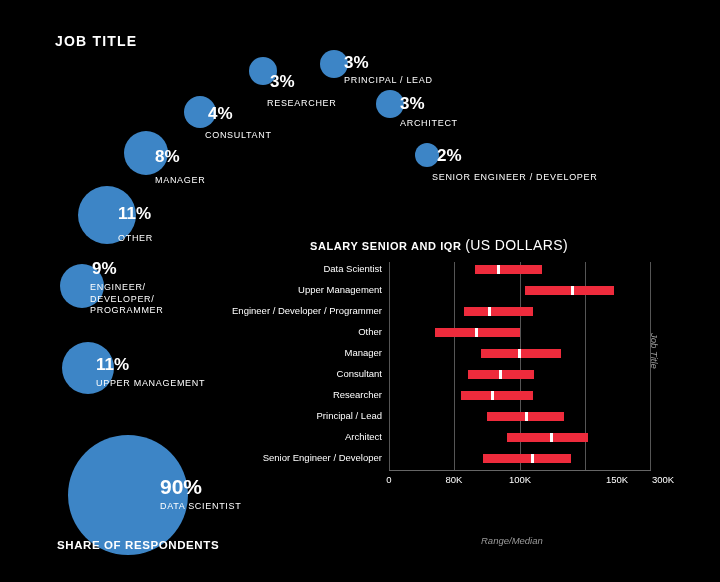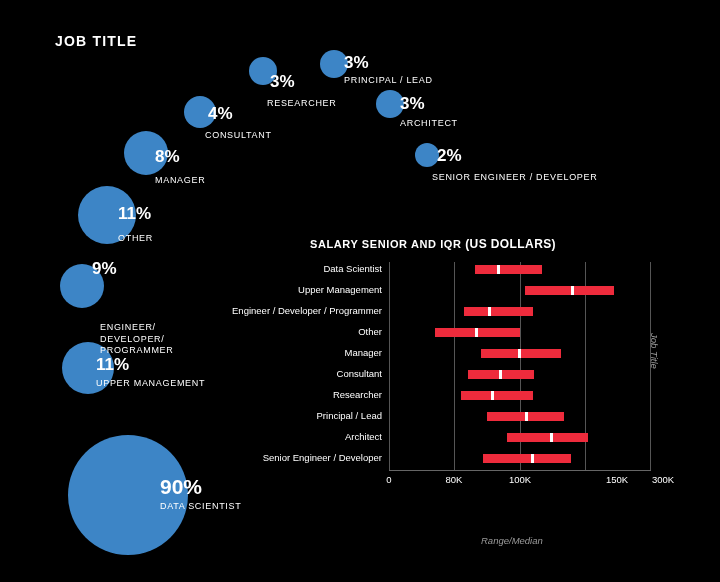--- a/index.html
+++ b/index.html
@@ -68,22 +68,22 @@
   .salary-title {
     position: absolute;
     left: 310px;
     top: 237px;
     font-size: 11px;
     font-weight: bold;
     letter-spacing: 0.6px;
     color: #ffffff;
   }
   .salary-title .unit {
-    font-size: 12px;
-    font-weight: bold;
+    font-size: 14px;
+    font-weight: normal;
     letter-spacing: 0.4px;
   }
   .plot {
     position: absolute;
     left: 389px;
     top: 262px;
     width: 262px;
     height: 208px;
   }
   .gridline {
@@ -168,21 +168,21 @@
     <div class="bubble" style="left:68px; top:435px; width:120px; height:120px;"></div>
     <div class="bub-pct big" style="left:160px; top:475px;">90%</div>
     <div class="bub-label" style="left:160px; top:501px;">DATA SCIENTIST</div>
 
     <div class="bubble" style="left:62px; top:342px; width:52px; height:52px;"></div>
     <div class="bub-pct" style="left:96px; top:355px;">11%</div>
     <div class="bub-label" style="left:96px; top:378px;">UPPER MANAGEMENT</div>
 
     <div class="bubble" style="left:60px; top:264px; width:44px; height:44px;"></div>
     <div class="bub-pct" style="left:92px; top:259px;">9%</div>
-    <div class="bub-label" style="left:100px; top:282px;margin-top:40px;">ENGINEER/
+    <div class="bub-label" style="left:90px; top:282px;">ENGINEER/
 DEVELOPER/
 PROGRAMMER</div>
 
     <div class="bubble" style="left:78px; top:186px; width:58px; height:58px;"></div>
     <div class="bub-pct" style="left:118px; top:204px;">11%</div>
     <div class="bub-label" style="left:118px; top:233px;">OTHER</div>
 
     <div class="bubble" style="left:124px; top:131px; width:44px; height:44px;"></div>
     <div class="bub-pct" style="left:155px; top:147px;">8%</div>
     <div class="bub-label" style="left:155px; top:175px;">MANAGER</div>
@@ -269,13 +269,14 @@
 
   <div class="xtick" style="left:389px;">0</div>
   <div class="xtick" style="left:454px;">80K</div>
   <div class="xtick" style="left:520px;">100K</div>
   <div class="xtick" style="left:617px;">150K</div>
   <div class="xtick" style="left:663px;">300K</div>
 
   <div class="xaxis-caption">Range/Median</div>
   <div class="yaxis-caption">Job Title</div>
 
+  <div class="footer-title">SHARE OF RESPONDENTS</div>
 </div>
 
 </body></html>

